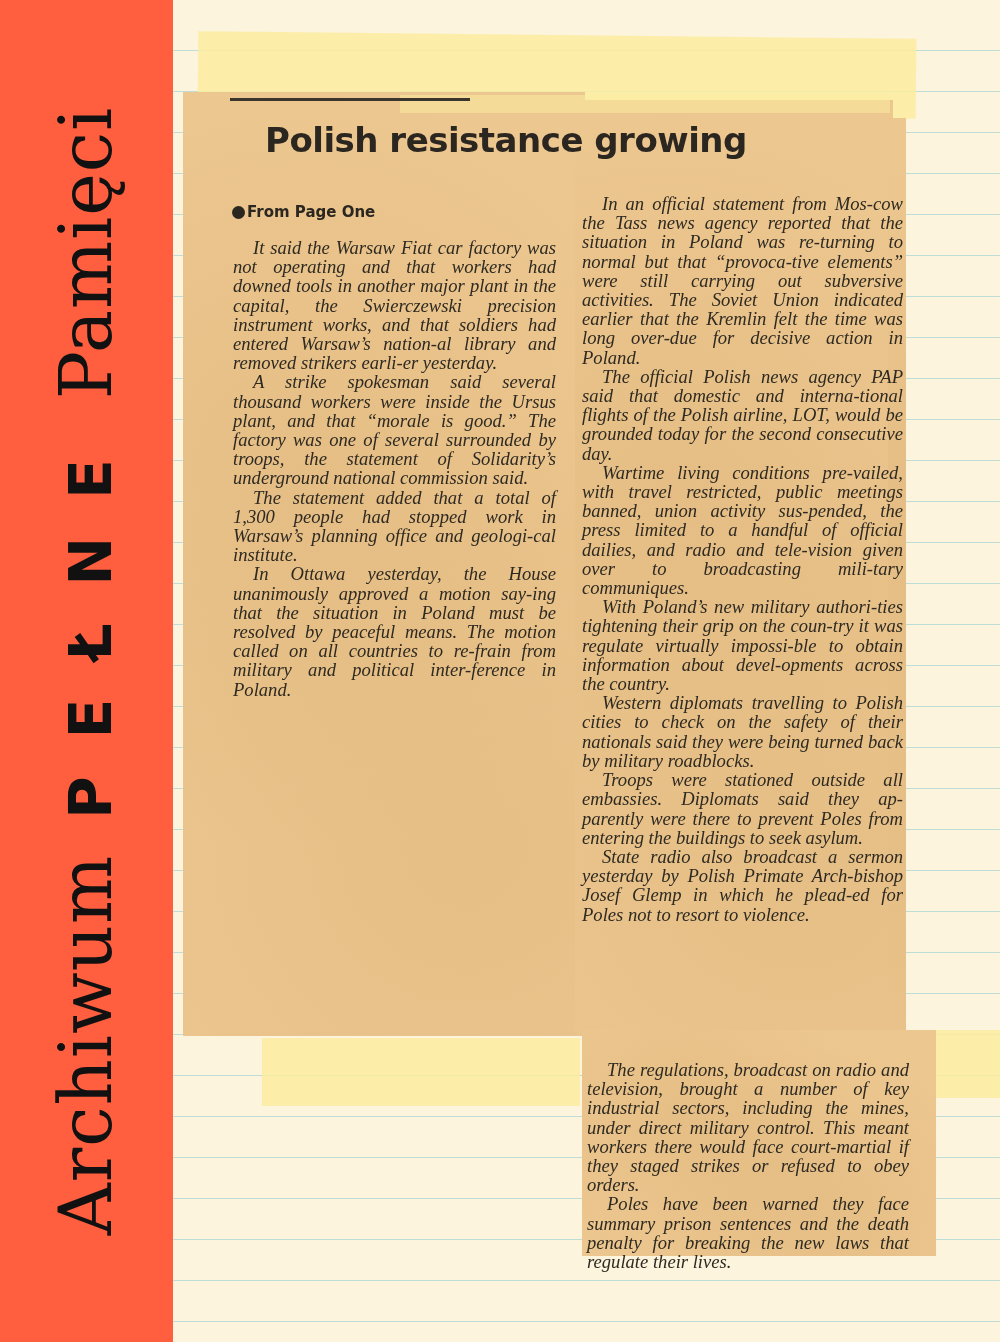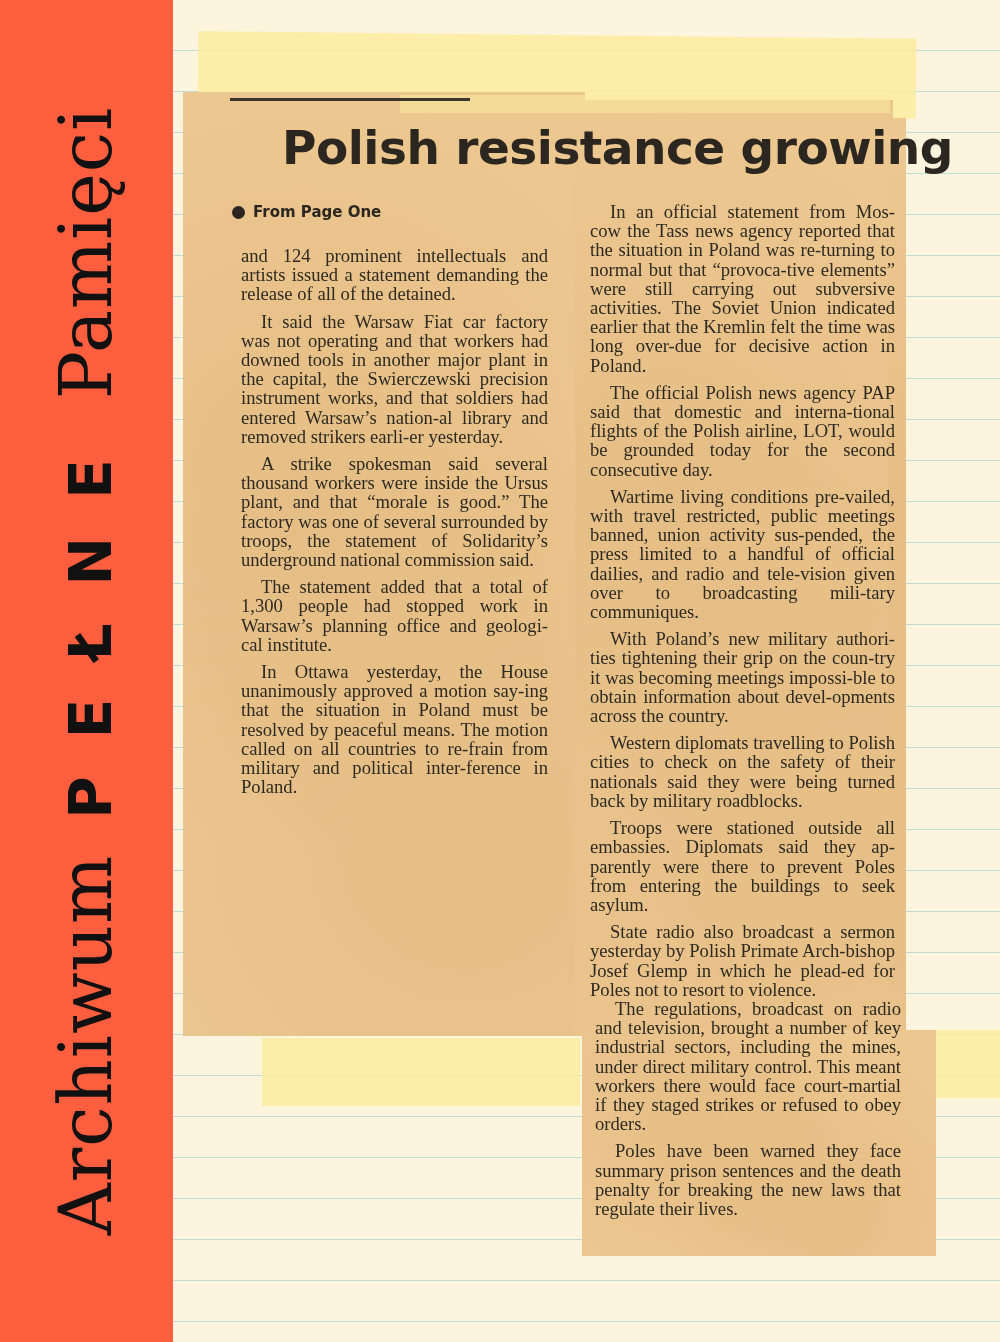--- a/index.html
+++ b/index.html
@@ -35,43 +35,43 @@
     }
     .tape {
       position:absolute; background:rgba(252,236,160,0.85);
     }
     .clip {
       position:absolute; background:#ecc78f;
       background-image: radial-gradient(circle at 30% 40%, rgba(200,150,90,0.18), transparent 60%),
                         radial-gradient(circle at 70% 80%, rgba(190,140,80,0.15), transparent 55%);
     }
     .headline {
-      position:absolute; left:282px; top:120px;
-      font-family:"DejaVu Sans", sans-serif; font-weight:700; font-size:47px;
+      position:absolute; left:265px; top:120px;
+      font-family:"DejaVu Sans", sans-serif; font-weight:700; font-size:34px;
       color:#2b2720; letter-spacing:-0.5px; white-space:nowrap;
     }
     .rule {
       position:absolute; left:230px; top:98px; width:240px; height:3px; background:#3a362d;
     }
     .kicker {
       position:absolute; left:232px; top:203px;
       font-family:"DejaVu Sans", sans-serif; font-weight:700; font-size:15px;
-      color:#2b2720; display:flex; align-items:center; gap:8px;
+      color:#2b2720; display:flex; align-items:center; gap:2px;
     }
     .bullet { width:13px; height:13px; border-radius:50%; background:#2b2720; display:inline-block; }
     .col {
       position:absolute; color:#2e2a22;
       font-family:"Liberation Serif", serif; font-size:18.6px; line-height:19.2px;
       text-align:justify; hyphens:manual;
     }
-    .col p { margin:8px; text-indent:0; }
+    .col p { margin:0; text-indent:0;font-style:italic; }
     .col p.ind { text-indent:20px; }
     .col-left { left:233px; top:238px; width:323px; }
     .col-right { left:582px; top:194px; width:321px; }
-    .col-right-low { left:587px; top:991px; width:322px; }
+    .col-right-low { left:587px; top:1060px; width:322px; }
   </style>
 </head>
 <body>
 
 <div class="paper"></div>
 
 <div class="tape" style="left:198px;top:35px;width:718px;height:80px;transform:rotate(0.6deg);"></div>
 
 <div class="clip" style="left:183px;top:92px;width:402px;height:944px;"></div>
 <div class="clip" style="left:575px;top:100px;width:318px;height:936px;"></div>
@@ -83,32 +83,31 @@
 <div class="tape" style="left:400px;top:95px;width:490px;height:18px;background:rgba(252,236,160,0.55);"></div>
 
 <div class="rule"></div>
 <div class="headline">Polish resistance growing</div>
 <div class="kicker">
   <span class="bullet"></span>
   <span>From Page One</span>
 </div>
 
 <div class="col col-left">
-  <p>and 124 prominent intellectuals and artists issued a statement demanding the release of all of the detained.</p>
   <p class="ind">It said the Warsaw Fiat car factory was not operating and that workers had downed tools in another major plant in the capital, the Swierczewski precision instrument works, and that soldiers had entered Warsaw’s nation-al library and removed strikers earli-er yesterday.</p>
   <p class="ind">A strike spokesman said several thousand workers were inside the Ursus plant, and that “morale is good.” The factory was one of several surrounded by troops, the statement of Solidarity’s underground national commission said.</p>
   <p class="ind">The statement added that a total of 1,300 people had stopped work in Warsaw’s planning office and geologi-cal institute.</p>
   <p class="ind">In Ottawa yesterday, the House unanimously approved a motion say-ing that the situation in Poland must be resolved by peaceful means. The motion called on all countries to re-frain from military and political inter-ference in Poland.</p>
 </div>
 
 <div class="col col-right">
   <p class="ind">In an official statement from Mos-cow the Tass news agency reported that the situation in Poland was re-turning to normal but that “provoca-tive elements” were still carrying out subversive activities. The Soviet Union indicated earlier that the Kremlin felt the time was long over-due for decisive action in Poland.</p>
   <p class="ind">The official Polish news agency PAP said that domestic and interna-tional flights of the Polish airline, LOT, would be grounded today for the second consecutive day.</p>
   <p class="ind">Wartime living conditions pre-vailed, with travel restricted, public meetings banned, union activity sus-pended, the press limited to a handful of official dailies, and radio and tele-vision given over to broadcasting mili-tary communiques.</p>
-  <p class="ind">With Poland’s new military authori-ties tightening their grip on the coun-try it was becoming meetings impossi-ble to obtain information about devel-opments across the country.</p>
+  <p class="ind">With Poland’s new military authori-ties tightening their grip on the coun-try it was regulate virtually impossi-ble to obtain information about devel-opments across the country.</p>
   <p class="ind">Western diplomats travelling to Polish cities to check on the safety of their nationals said they were being turned back by military roadblocks.</p>
   <p class="ind">Troops were stationed outside all embassies. Diplomats said they ap-parently were there to prevent Poles from entering the buildings to seek asylum.</p>
   <p class="ind">State radio also broadcast a sermon yesterday by Polish Primate Arch-bishop Josef Glemp in which he plead-ed for Poles not to resort to violence.</p>
 </div>
 
 <div class="col col-right-low">
   <p class="ind">The regulations, broadcast on radio and television, brought a number of key industrial sectors, including the mines, under direct military control. This meant workers there would face court-martial if they staged strikes or refused to obey orders.</p>
   <p class="ind">Poles have been warned they face summary prison sentences and the death penalty for breaking the new laws that regulate their lives.</p>
 </div>
 

